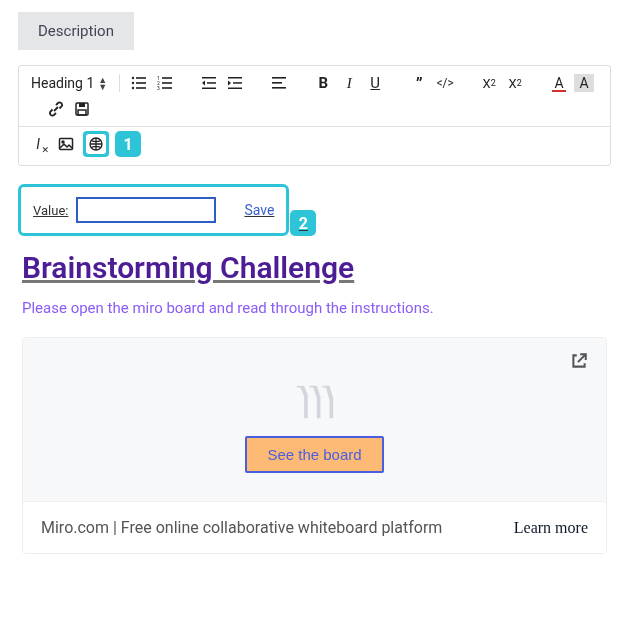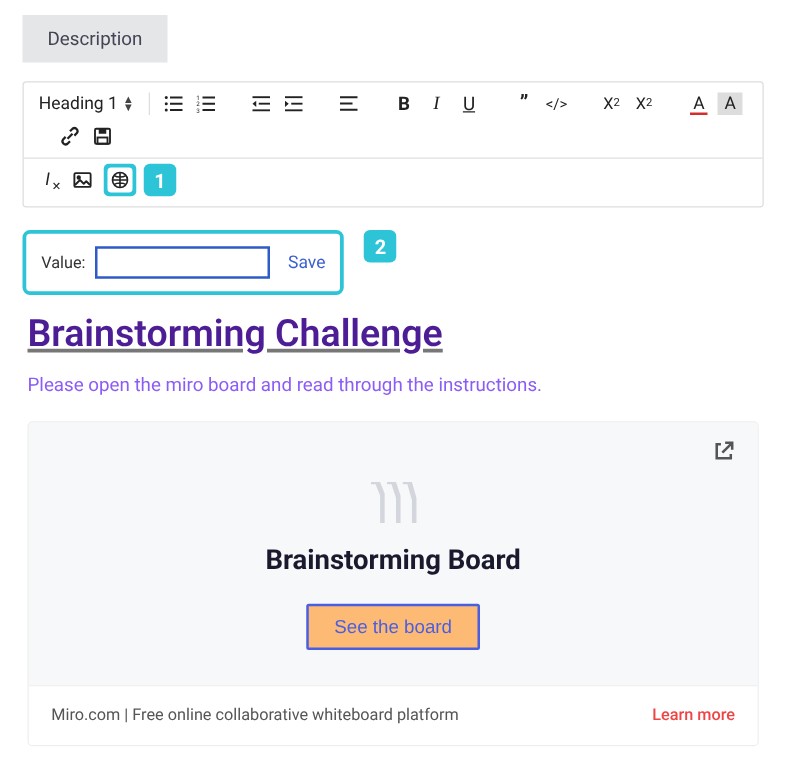--- a/index.html
+++ b/index.html
@@ -121,22 +121,23 @@
     font-weight: 700;
     font-size: 16px;
     display: flex;
     align-items: center;
     justify-content: center;
   }
   .value-row-wrap {
     position: relative;
     margin: 18px 0 14px;
     display: flex;
-    align-items: flex-start;
-    gap: 16px;
+    align-items: flex-end;
+    gap: 1px;
+    text-decoration: underline;
   }
   .value-box {
     border: 3px solid #2ec4d8;
     border-radius: 6px;
     padding: 10px 12px;
     display: flex;
     align-items: center;
     gap: 8px;
     background: #fff;
   }
@@ -149,21 +150,21 @@
     height: 26px;
     width: 140px;
     padding: 0 6px;
     font-size: 13px;
     outline: none;
   }
   .save-link {
     color: #3a5fd0;
     font-size: 14px;
     cursor: pointer;
-    margin-left: 6px;
+    margin-left: 20px;
   }
   .content {
     padding: 0 4px;
   }
   h1.heading {
     font-size: 30px;
     font-weight: 600;
     color: #4c1d95;
     text-decoration: underline;
     text-decoration-color: #777;
@@ -212,29 +213,30 @@
     font-size: 15px;
     font-weight: 500;
     border-radius: 2px;
     cursor: pointer;
   }
   .embed-footer {
     display: flex;
     justify-content: space-between;
     align-items: center;
     padding: 16px 18px;
-    font-size: 13px;
+    font-size: 16px;
     color: #555;
     background: #fff;
     border-top: 1px solid #f0f0f0;
   }
   .learn-more {
-    color: #ef4444;
+    color: #0f172a;
     cursor: pointer;
     font-weight: 500;
+    font-family: Liberation Serif, serif;
   }
 </style>
 </head>
 <body>
 
 <div class="tabs">
   <div class="tab active">Description</div>
 </div>
 
 <div class="editor-wrap">
@@ -366,21 +368,20 @@
             <path d="M14 2 L7 9"></path>
           </svg>
       </div>
       <div class="miro-logo">
         <svg viewBox="0 0 48 44" fill="currentColor">
           <path d="M4 4 h8 l4 10 v26 h-4 V16 L8 6 H4 Z"></path>
           <path d="M18 4 h8 l4 12 v24 h-4 V18 L22 6 h-4 Z"></path>
           <path d="M32 4 h8 l4 14 v22 h-4 V20 L36 6 h-4 Z"></path>
         </svg>
       </div>
-      <div class="embed-title">Brainstorming Board</div>
       <button class="see-btn">See the board</button>
     </div>
     <div class="embed-footer">
       <span>Miro.com | Free online collaborative whiteboard platform</span>
       <span class="learn-more">Learn more</span>
     </div>
   </div>
 </div>
 
 </body></html>

